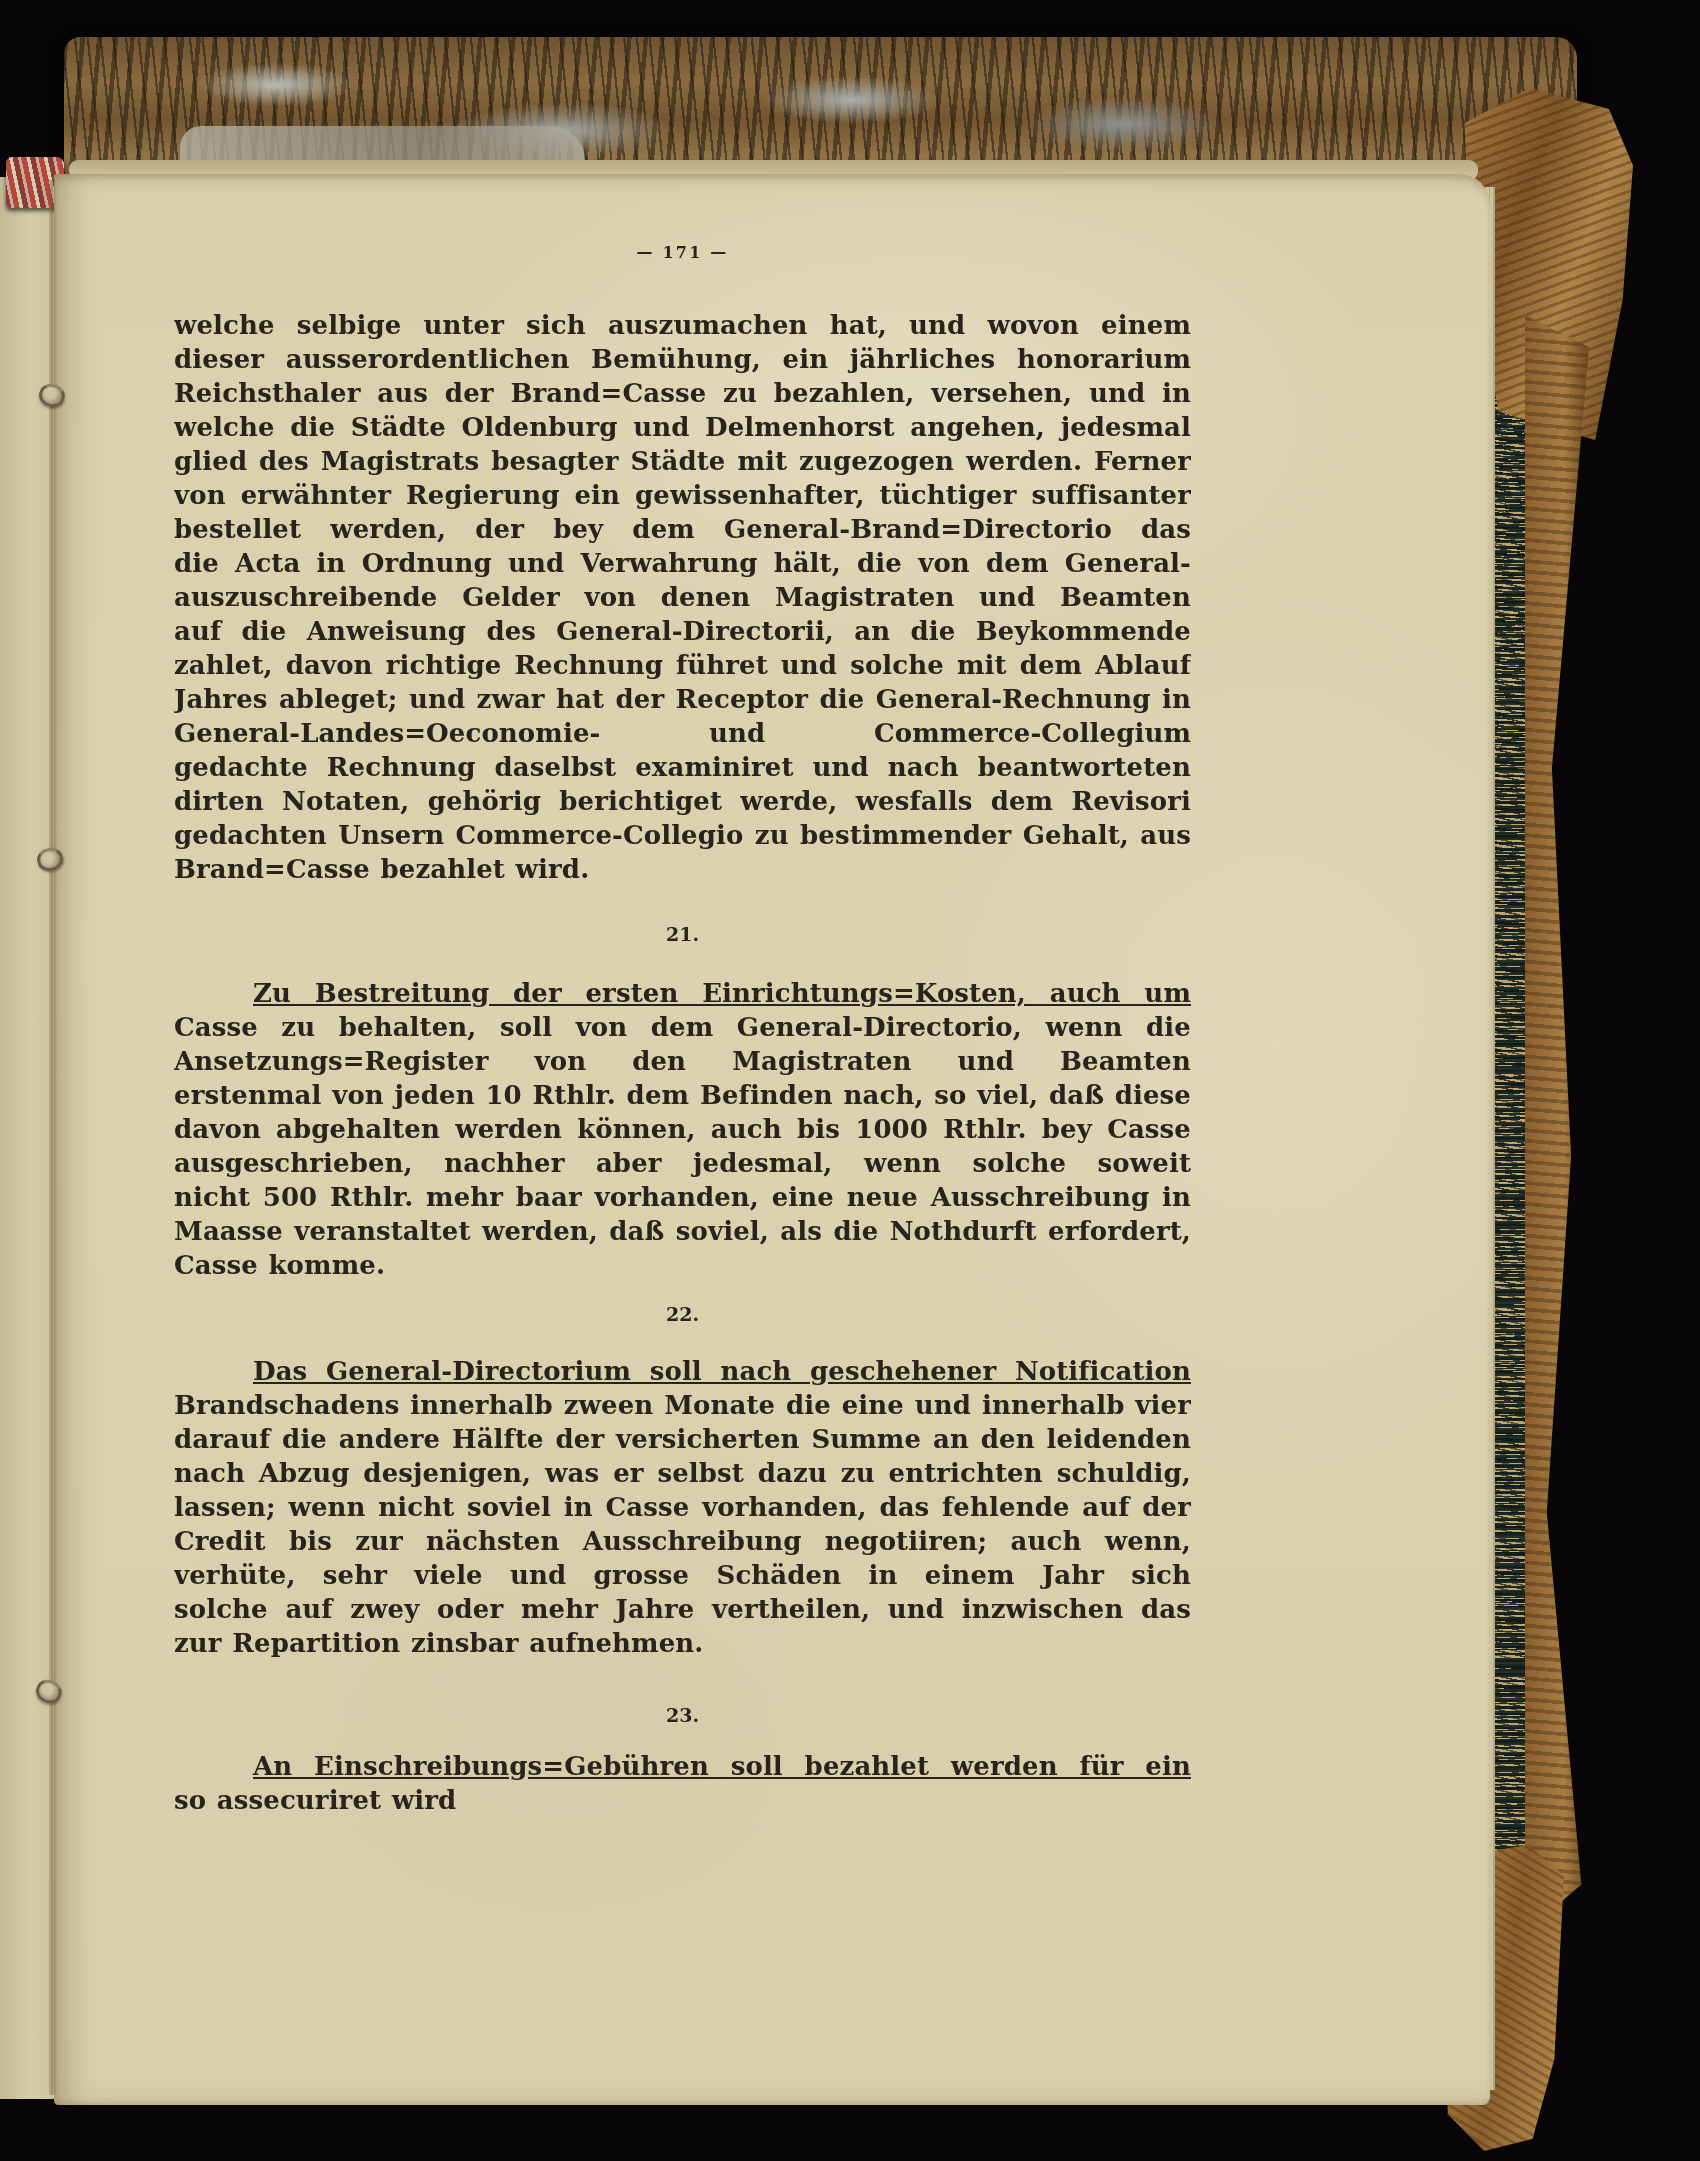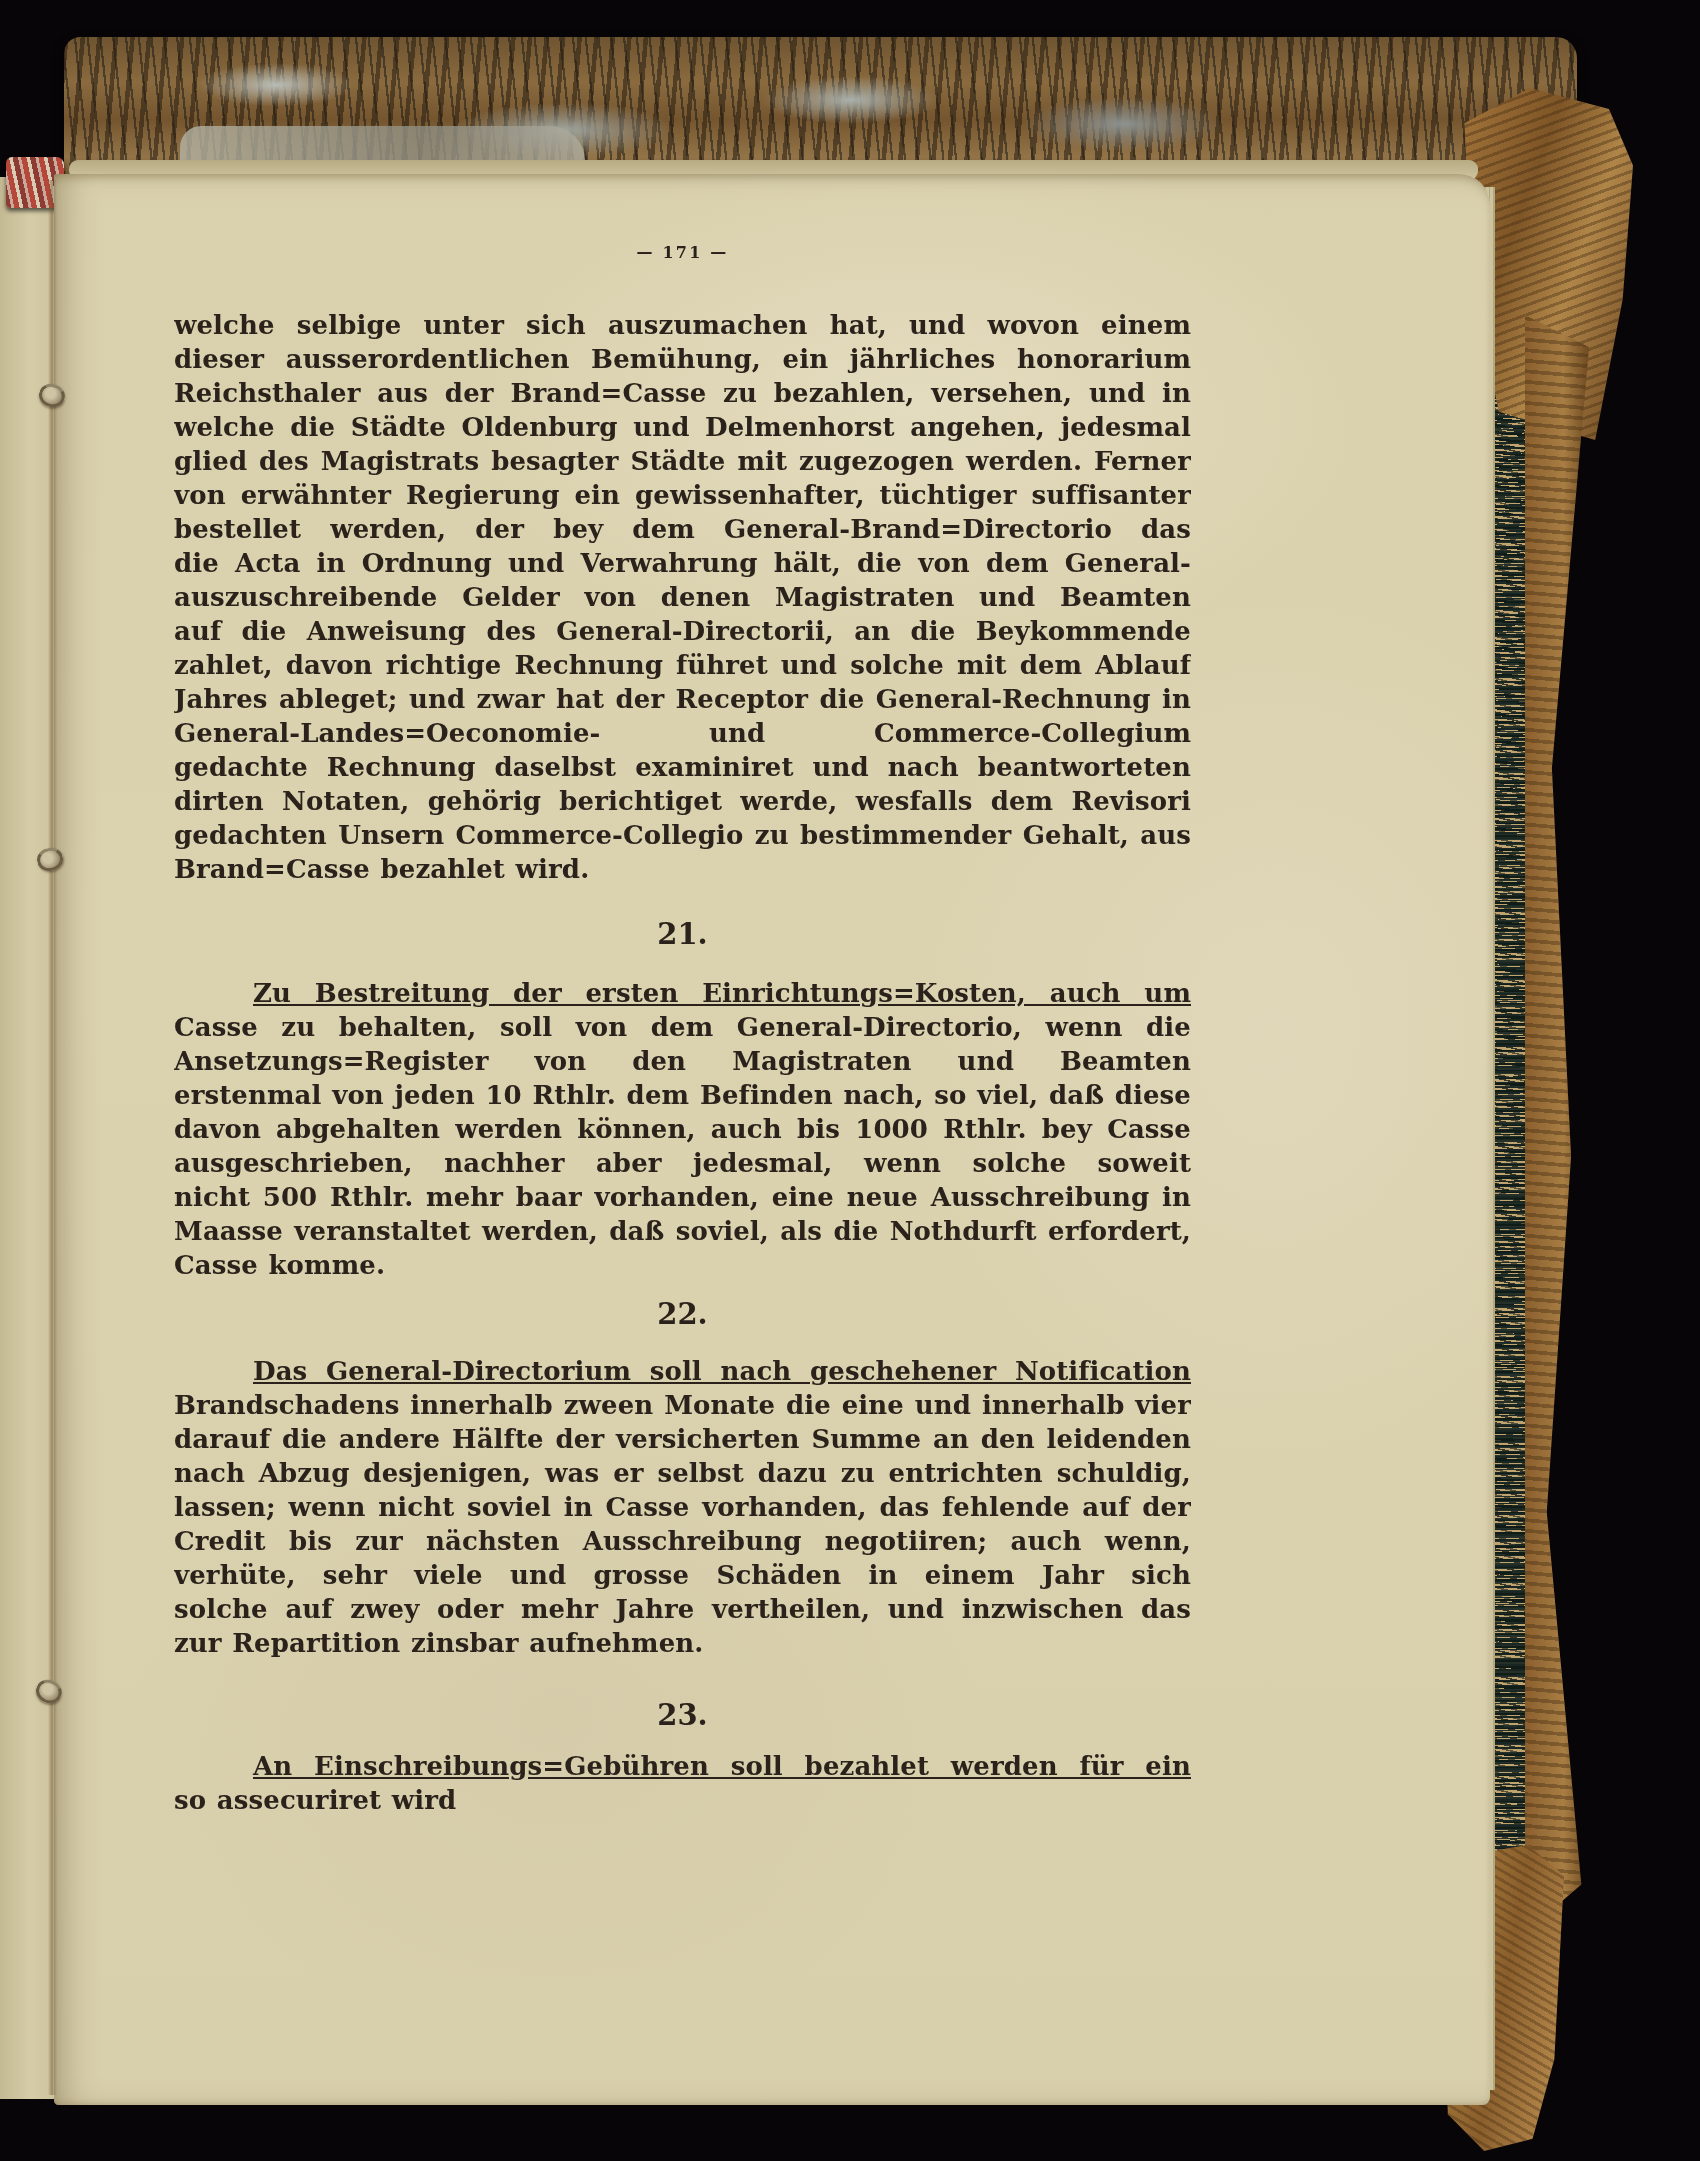--- a/index.html
+++ b/index.html
@@ -78,21 +78,21 @@
 
   
   .text-column{position:absolute;left:174px;top:238px;width:1017px;
     color:var(--ink,#2b231b);}
   .pageno{text-align:center;font-size:16px;font-weight:bold;line-height:30px;
     letter-spacing:2.2px;margin-bottom:40px;}
   .line{font-size:26px;font-weight:bold;line-height:34px;height:34px;overflow:hidden;
     text-align:justify;text-align-last:justify;word-spacing:1.5px;letter-spacing:0.1px;}
   .line.last{text-align-last:left;}
   .line.indent{text-indent:79px;text-decoration:underline;}
-  .sec-head{text-align:center;font-size:29px;font-weight:bold;line-height:34px;height:34px;}
+  .sec-head{text-align:center;font-size:19px;font-weight:bold;line-height:34px;height:34px;}
   .sec-1 .sec-head{margin-top:31px;} .sec-1 .lines{margin-top:25px;}
   .sec-2 .sec-head{margin-top:15px;} .sec-2 .lines{margin-top:23px;}
   .sec-3 .sec-head{margin-top:38px;} .sec-3 .lines{margin-top:16.5px;}
 </style>
 </head>
 <body style="background: rgb(7, 5, 7);">
 
 <div class="top-edge"></div>
 <div class="grey-curl"></div>
 <div class="marble-strip"></div>

